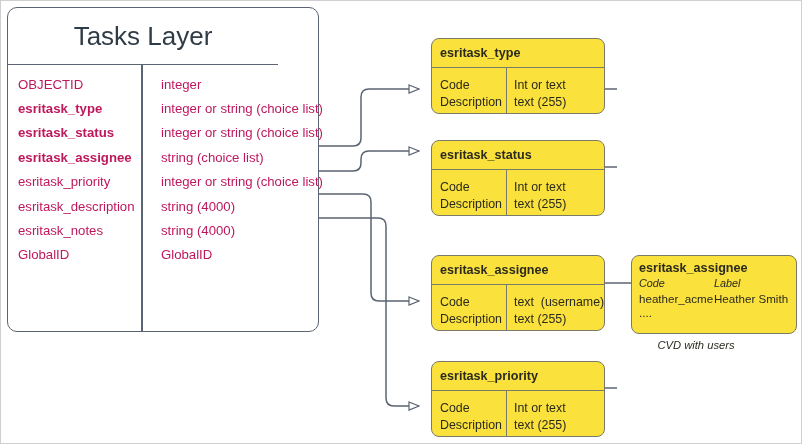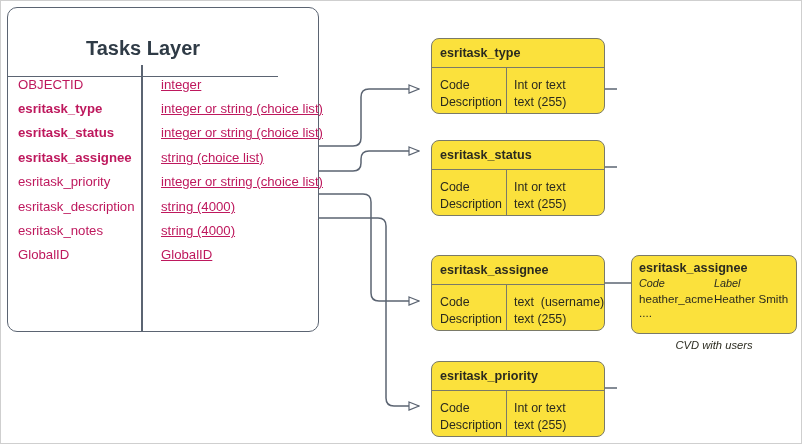--- a/index.html
+++ b/index.html
@@ -37,48 +37,47 @@
     height: 325px;
     background: #ffffff;
     border: 1.6px solid #5b6472;
     border-radius: 10px;
     box-sizing: border-box;
     z-index: 3;
   }
   .entity-title {
     position: absolute;
     left: 0;
-    top: 12px;
+    top: 0;
     width: 270px;
     height: 56px;
     line-height: 56px;
     text-align: center;
-    font-size: 20px;
+    font-size: 26px;
     color: #2f3b46;
     border-bottom: 1.6px solid #5b6472;
-    font-weight: bold;
   }
   .field-table {
     position: absolute;
     left: 0;
     top: 64px;
     width: 100%;
     border-collapse: collapse;
     table-layout: fixed;
   }
   .field-table td {
     font-size: 13.2px;
     color: #be185d;
     height: 24.4px;
     padding: 0;
     vertical-align: middle;
     white-space: nowrap;
   }
   .fld-name { width: 133px; padding-left: 10px !important; }
-  .fld-type { padding-left: 10px !important; text-decoration: underline; }
+  .fld-type { padding-left: 10px !important; }
   .fld-name.bold { font-weight: bold; }
   .vrule {
     position: absolute;
     left: 133px;
     top: 57px;
     width: 1.6px;
     height: 266px;
     background: #5b6472;
   }
 
@@ -160,21 +159,21 @@
   .cvd-grid td {
     padding: 0 0 1px 0;
     height: 13.5px;
     white-space: nowrap;
     vertical-align: top;
   }
   .cvd-grid td.c1 { width: 75px; }
   .cvd-grid tr.head td { font-style: italic; font-size: 10.8px; }
   .cvd-caption {
     position: absolute;
-    left: 630px;
+    left: 612px;
     top: 338px;
     width: 166px;
     text-align: center;
     font-size: 11.2px;
     font-style: italic;
     color: #2a2a1f;
     z-index: 3;
   }
 </style>
 </head>

